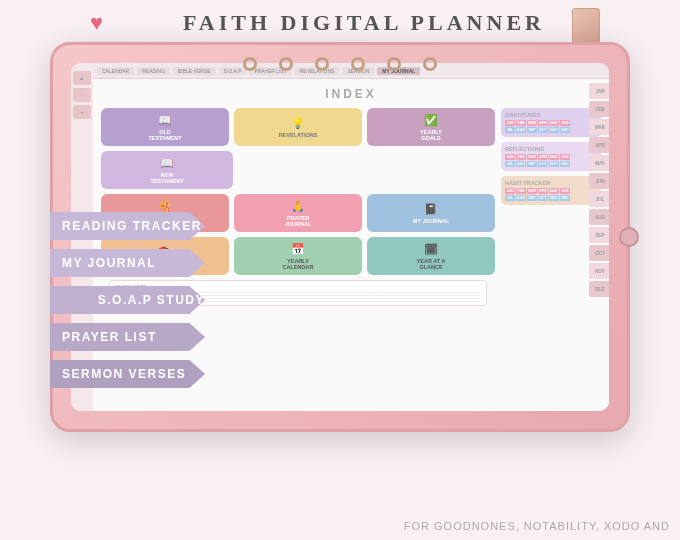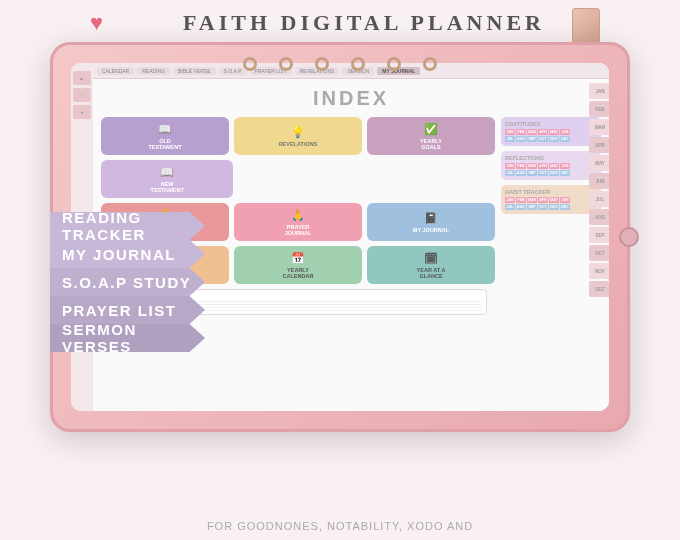--- a/index.html
+++ b/index.html
@@ -131,21 +131,21 @@
       white-space: nowrap;
     }
     .planner-tab.active {
       background: #d4c0c5;
       color: #555;
       font-weight: bold;
     }
     
     .page-title {
       text-align: center;
-      font-size: 20px;
+      font-size: 12px;
       font-weight: 700;
       letter-spacing: 3px;
       color: #aaa;
       padding: 8px 16px 5px;
     }
     
     .planner-grid {
       flex: 1;
       padding: 2px 8px 4px;
       display: flex;
@@ -309,36 +309,36 @@
       flex-direction: column;
       gap: 0;
       z-index: 20;
     }
     .sidebar-item {
       width: 155px;
       height: 28px;
       display: flex;
       align-items: center;
       padding-left: 12px;
-      font-size: 15px;
+      font-size: 12px;
       font-weight: 900;
       letter-spacing: 1.5px;
       color: #fff;
       clip-path: polygon(0 0, 90% 0, 100% 50%, 90% 100%, 0 100%);
-      margin-bottom: 0;
+      margin-bottom: 9px;
     }
     .si-reading { background: #c8b8d8; }
     .si-journal { background: #c8b8d8; }
-    .si-soap { background: #c0b0d0; }
+    .si-soap { background: #c0b0d0; justify-content: flex-end; }
     .si-prayer { background: #b8a8c8; }
     .si-sermon { background: #b0a0c0; }
 
     
     .footer {
-      text-align: center;
+      text-align: right;
       padding: 6px 10px 4px;
       width: 100%;
     }
     .footer-text {
       font-size: 11px;
       color: #aaa;
       letter-spacing: 1px;
       line-height: 1.7;
     }
   </style>

